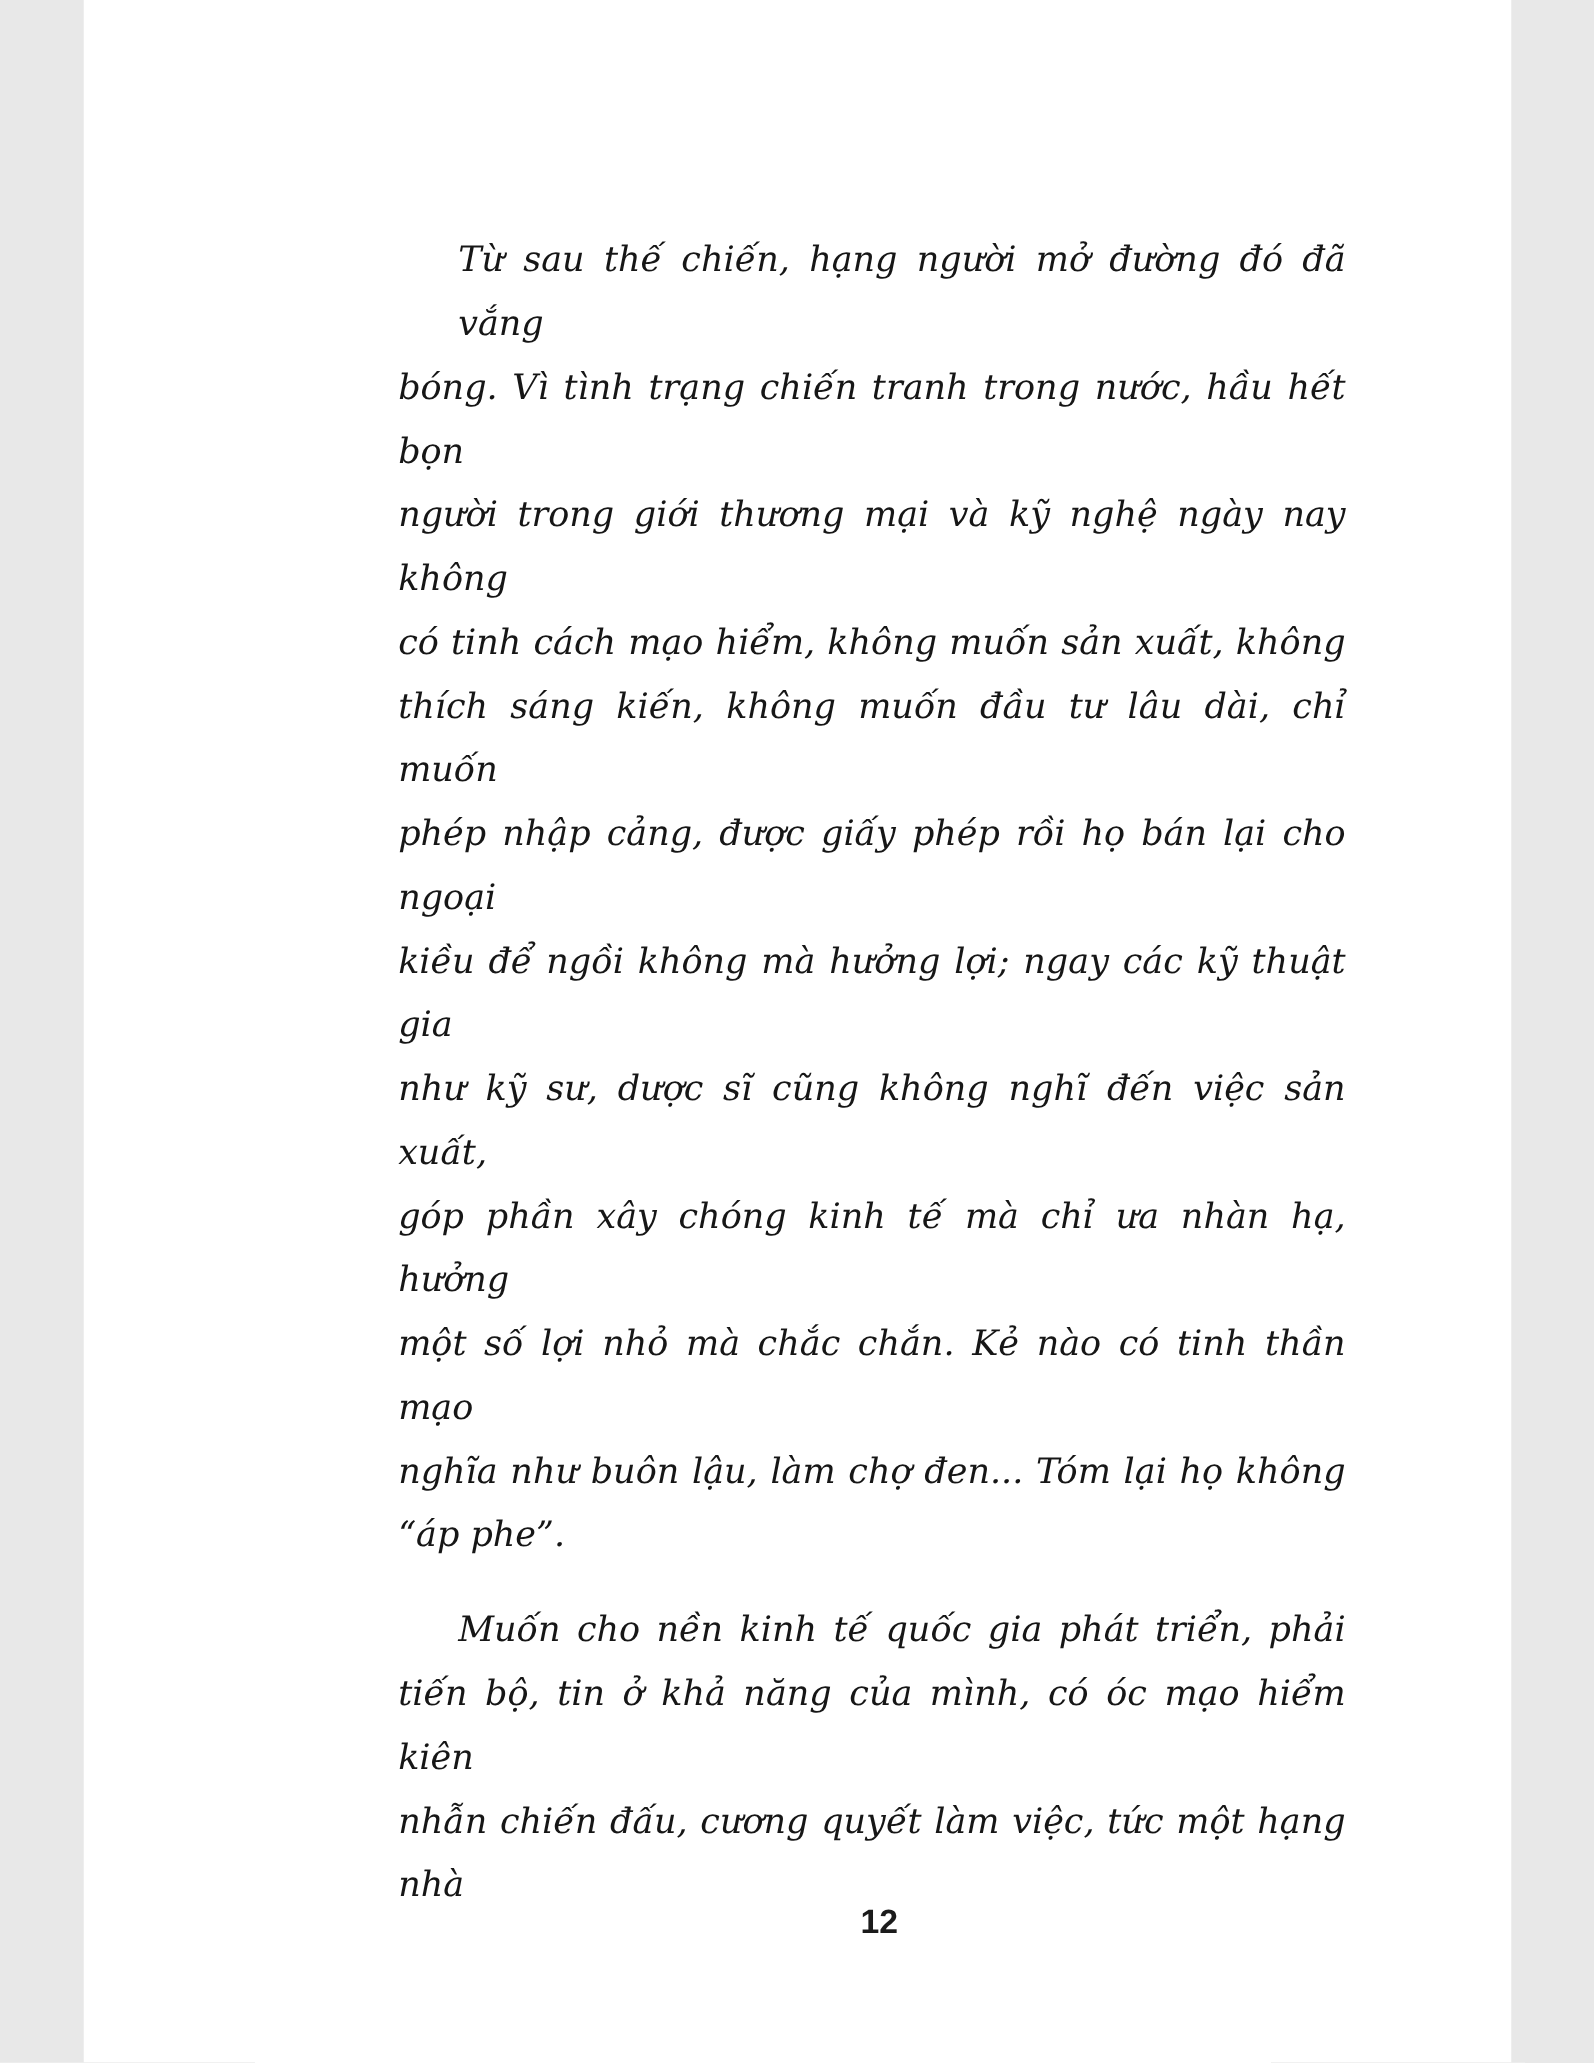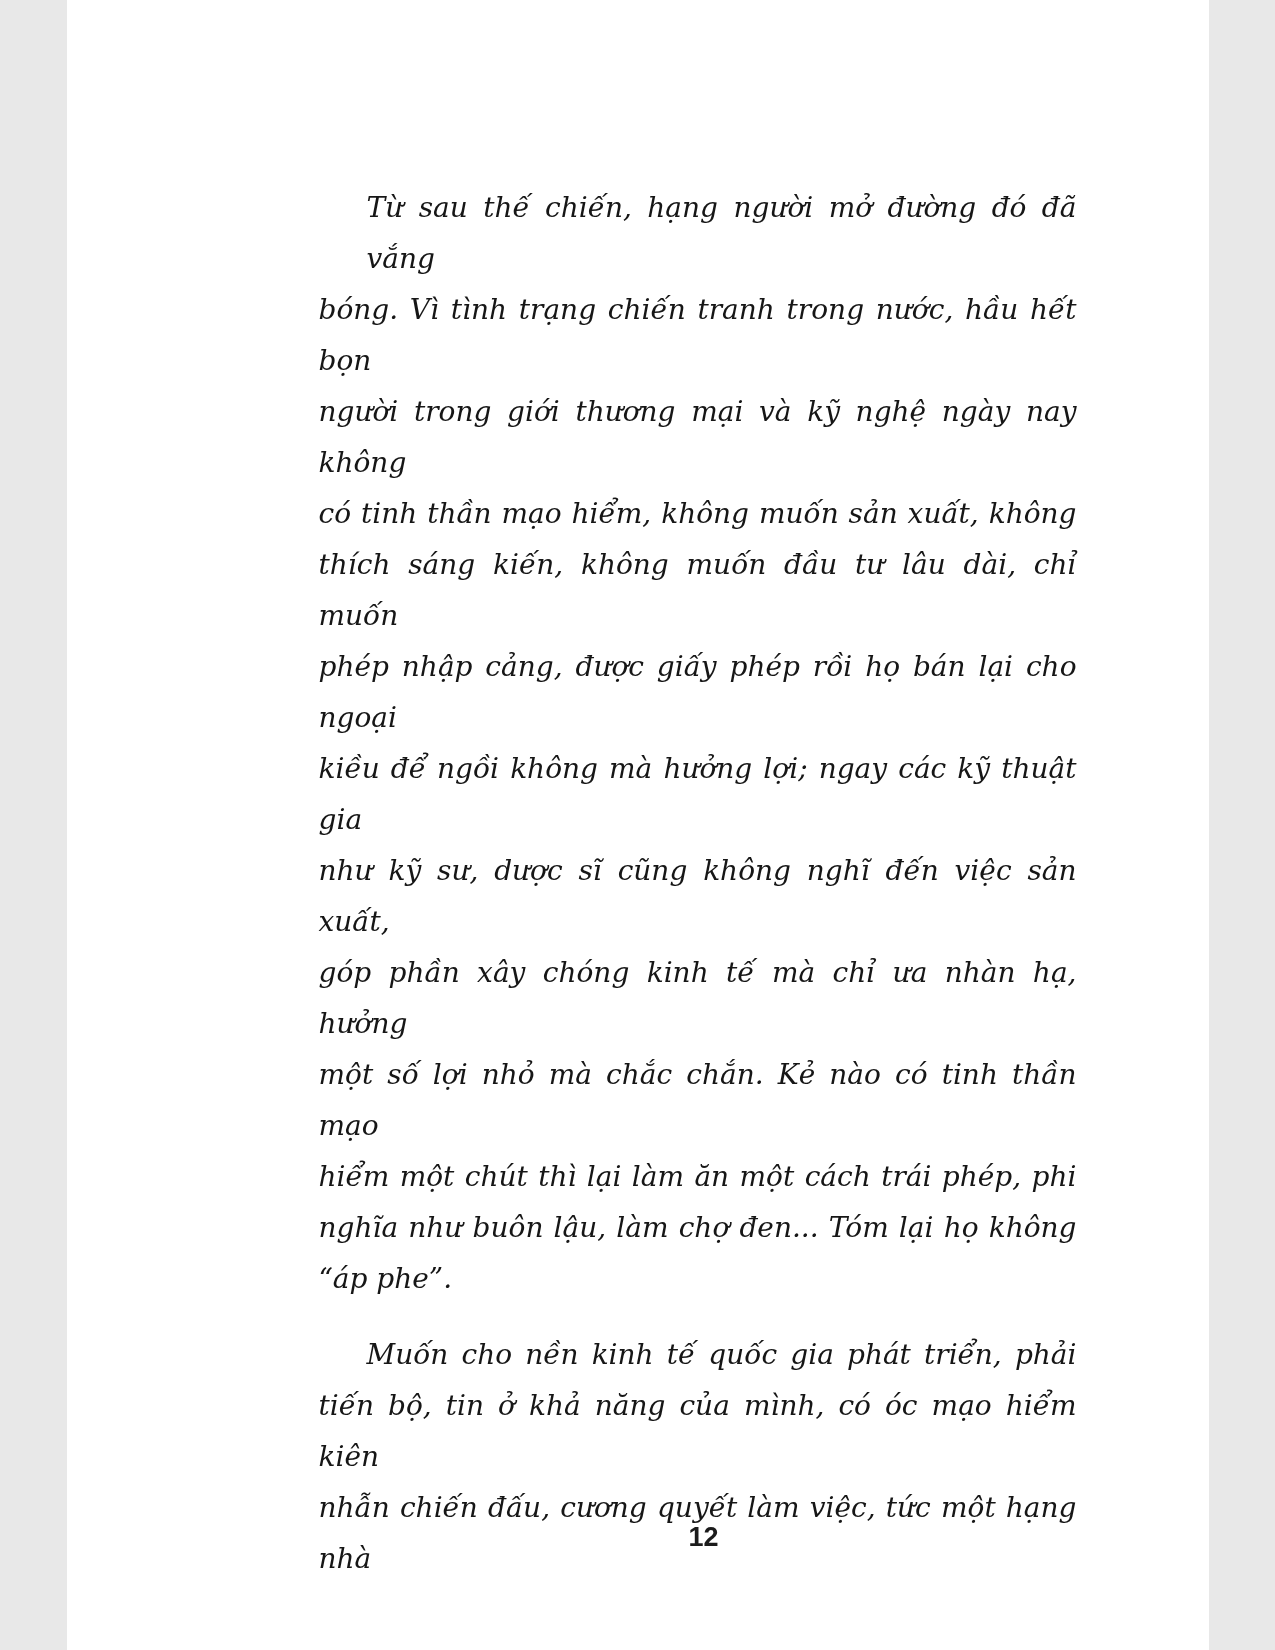--- a/index.html
+++ b/index.html
@@ -51,28 +51,27 @@
 </head>
 <body>
 
 <div class="page">
   <div class="text-block">
 
     <div class="para">
       <div class="line first">Từ sau thế chiến, hạng người mở đường đó đã vắng</div>
       <div class="line">bóng. Vì tình trạng chiến tranh trong nước, hầu hết bọn</div>
       <div class="line">người trong giới thương mại và kỹ nghệ ngày nay không</div>
-      <div class="line">có tinh thần mạo hiểm, không muốn sản xuất, không</div>
+      <div class="line">có tinh cách mạo hiểm, không muốn sản xuất, không</div>
       <div class="line">thích sáng kiến, không muốn đầu tư lâu dài, chỉ muốn</div>
       <div class="line">phép nhập cảng, được giấy phép rồi họ bán lại cho ngoại</div>
       <div class="line">kiều để ngồi không mà hưởng lợi; ngay các kỹ thuật gia</div>
       <div class="line">như kỹ sư, dược sĩ cũng không nghĩ đến việc sản xuất,</div>
       <div class="line">góp phần xây chóng kinh tế mà chỉ ưa nhàn hạ, hưởng</div>
       <div class="line">một số lợi nhỏ mà chắc chắn. Kẻ nào có tinh thần mạo</div>
-      <div class="line">hiểm một chút thì lại làm ăn một cách trái phép, phi</div>
       <div class="line">nghĩa như buôn lậu, làm chợ đen... Tóm lại họ không</div>
       <div class="line last">“áp phe”.</div>
     </div>
 
     <div class="para">
       <div class="line first">Muốn cho nền kinh tế quốc gia phát triển, phải</div>
       <div class="line">tiến bộ, tin ở khả năng của mình, có óc mạo hiểm kiên</div>
       <div class="line">nhẫn chiến đấu, cương quyết làm việc, tức một hạng nhà</div>
 
     </div>

